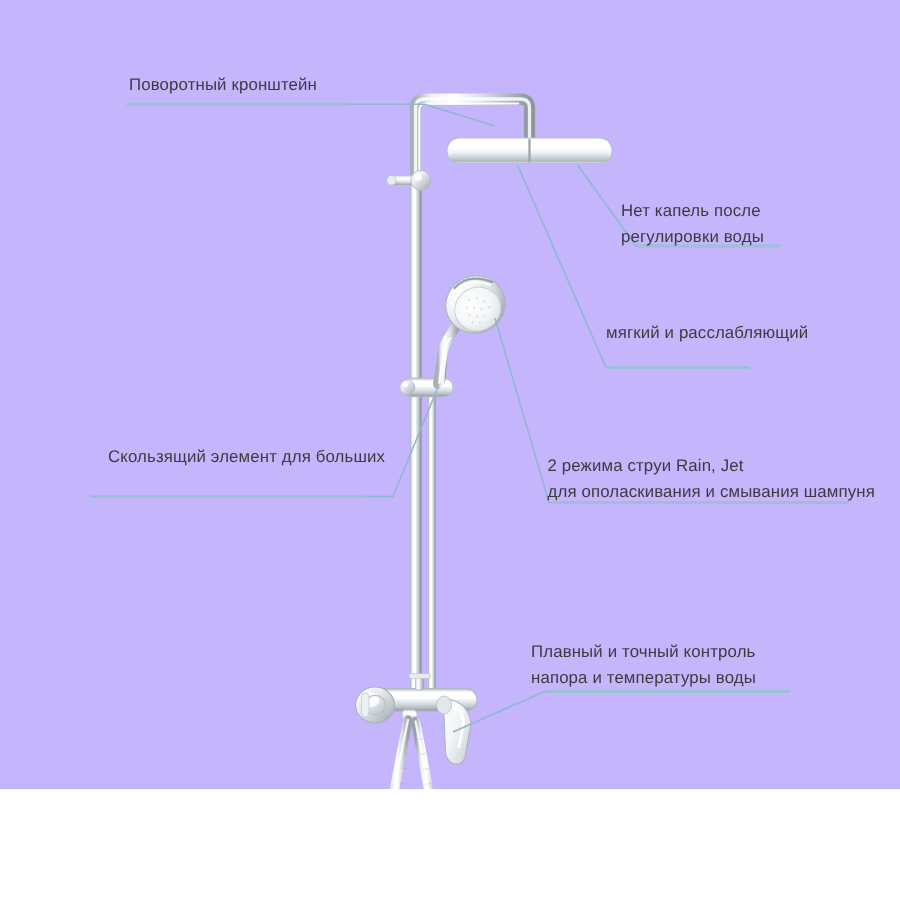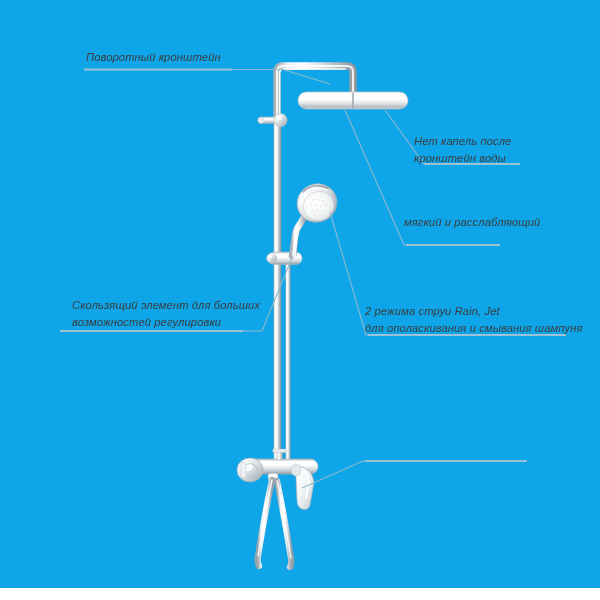--- a/index.html
+++ b/index.html
@@ -3,25 +3,24 @@
 <meta charset="utf-8">
 <style>
   html, body {
     margin: 0;
     padding: 0;
     background: #ffffff;
   }
   #stage {
     position: relative;
     width: 600px;
-    height: 588px;
-    background: #0ea5e9;
+    height: 526px;
+    background: #c4b5fd;
     overflow: hidden;
     font-family: "Liberation Sans", "DejaVu Sans", sans-serif;
-    font-style: italic;
   }
   #product-svg, #callout-svg {
     position: absolute;
     left: 0;
     top: 0;
     width: 600px;
     height: 600px;
   }
   .callout-label {
     position: absolute;
@@ -256,31 +255,34 @@
       <path d="M365,461 L527,461"></path>
     </g>
   </svg>
 
   <div class="callout-label lbl-swivel-bracket">
     <span>Поворотный кронштейн</span>
   </div>
 
   <div class="callout-label lbl-no-drip">
     <span>Нет капель после</span>
-    <span>кронштейн воды</span>
+    <span>регулировки воды</span>
   </div>
 
   <div class="callout-label lbl-rain-mode">
     <span>мягкий и расслабляющий</span>
   </div>
 
   <div class="callout-label lbl-slider">
     <span>Скользящий элемент для больших</span>
-    <span>возможностей регулировки</span>
   </div>
 
   <div class="callout-label lbl-two-modes">
     <span>2 режима струи Rain, Jet</span>
     <span>для ополаскивания и смывания шампуня</span>
   </div>
 
+  <div class="callout-label lbl-control">
+    <span>Плавный и точный контроль</span>
+    <span>напора и температуры воды</span>
+  </div>
 
 </div>
 
 </body></html>

